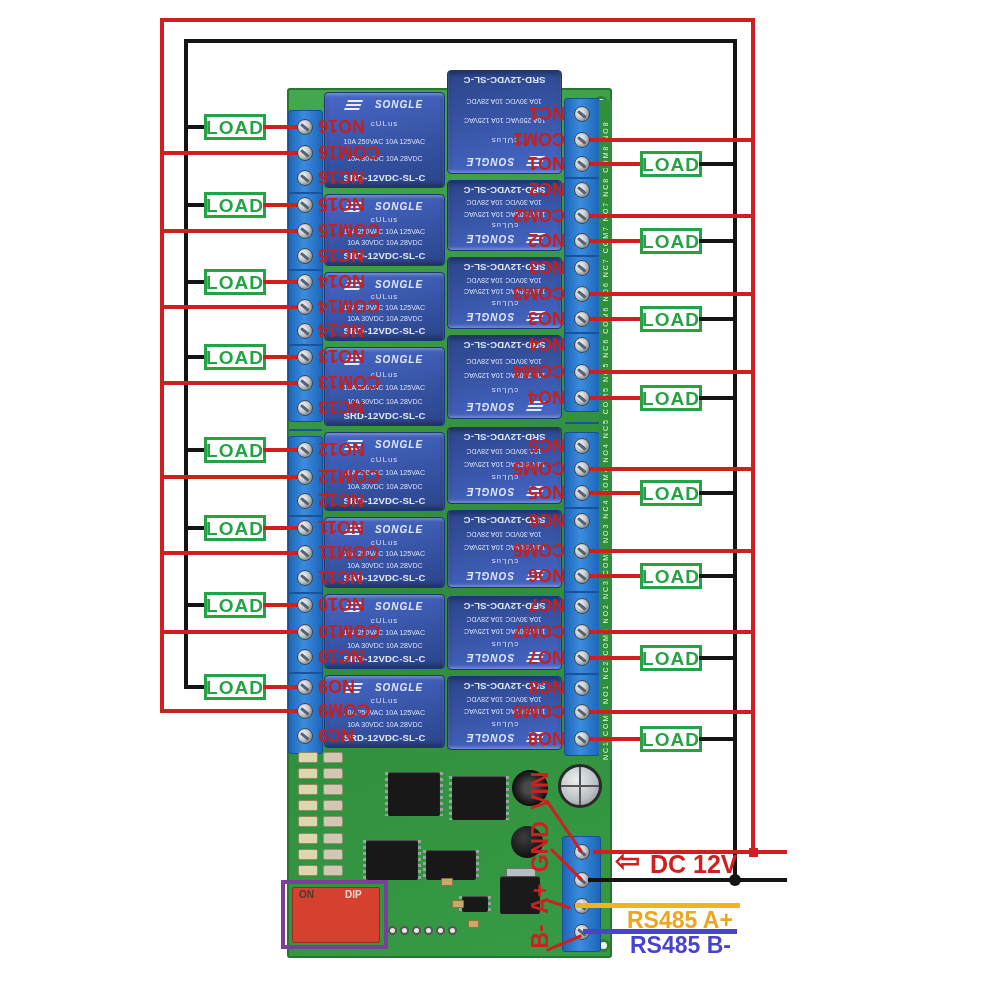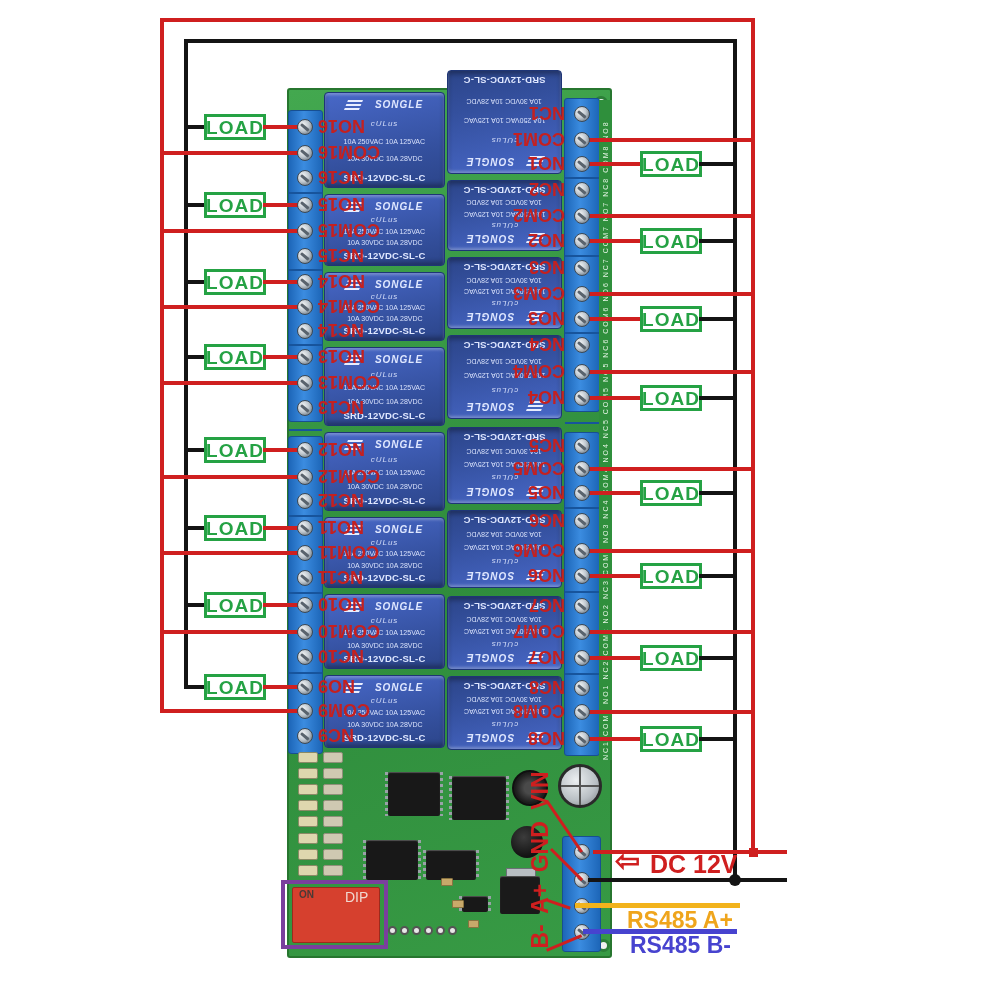--- a/index.html
+++ b/index.html
@@ -29,21 +29,21 @@
   .relay{position:absolute;background:linear-gradient(168deg,#4868c8,#34509e 65%,#2c458a);
          border:1px solid #1e3576;border-radius:4px;
          box-shadow:inset 0 2px 3px rgba(255,255,255,.28), inset 0 -3px 5px rgba(0,0,0,.32);
          color:#dfe7ff;display:flex;flex-direction:column;align-items:center;
          justify-content:space-between;padding:6px 2px 4px;box-sizing:border-box;}
   .relay.flip{transform:rotate(180deg);}
   .r-brandrow{display:flex;align-items:center;gap:14px;}
   .r-logo{width:15px;height:10px;transform:skewX(-22deg);
           background:repeating-linear-gradient(180deg,#e8edff 0 2px,transparent 2px 4px);}
   .r-brand{font-style:italic;font-weight:bold;font-size:10px;letter-spacing:1px;}
-  .r-cert{font-size:8px;opacity:.9;letter-spacing:1px;font-style:italic;}
+  .r-cert{font-size:8px;opacity:.9;letter-spacing:1px;}
   .r-rate{font-size:8px;line-height:9px;text-align:center;opacity:.95;white-space:nowrap;
           transform:scale(.88);}
   .r-model{font-size:9.5px;font-weight:bold;white-space:nowrap;letter-spacing:.2px;}
   .ic{position:absolute;background:#181818;border-radius:2px;
       box-shadow:inset 0 1px 1px rgba(255,255,255,.25);}
   .ic:before,.ic:after{content:"";position:absolute;top:0;bottom:0;width:3px;
       background:repeating-linear-gradient(180deg,#9aa2a8 0 3px,transparent 3px 6px);}
   .ic:before{left:-3px;} .ic:after{right:-3px;}
   .led{position:absolute;width:20px;height:11px;border-radius:2px;background:#ded7ae;
        border:1px solid #8a8a66;box-sizing:border-box;}
@@ -61,21 +61,21 @@
   .pins-vert{position:absolute;left:440px;top:846px;width:200px;height:28px;line-height:28px;
              font-size:23px;font-weight:bold;color:#cf1f1f;text-align:center;word-spacing:5px;
              transform:rotate(-90deg);}
   .redline{position:absolute;height:3px;background:#cf1f1f;transform-origin:0 0;}
   
   .dip-outline{position:absolute;left:281px;top:880px;width:107px;height:69px;
                border:4px solid #7a3f9d;box-sizing:border-box;}
   .dip-body{position:absolute;left:292px;top:887px;width:88px;height:56px;background:#d6402e;
             border:1px solid #9c2a1c;box-sizing:border-box;border-radius:2px;}
   .dip-on{position:absolute;left:299px;top:889px;font-size:10px;font-weight:bold;color:#4a3a36;}
-  .dip-label{position:absolute;left:345px;top:889px;font-size:14px;font-weight:normal;color:#f0d8d0;}
+  .dip-label{position:absolute;left:345px;top:889px;font-size:10px;font-weight:bold;color:#f0d8d0;}
   .dip-slot{position:absolute;width:10px;height:26px;background:#a82a1e;border-radius:1px;}
   .dip-knob{position:absolute;width:8px;height:13px;background:#f2f2ee;border-radius:1px;
             box-shadow:0 1px 1px rgba(0,0,0,.4);}
   .dip-num{position:absolute;width:12px;text-align:center;font-size:9px;font-weight:bold;color:#ffffff;}
   .silk{position:absolute;left:599px;top:100px;width:13px;height:660px;background:#2f8f3c;
         color:#e4f4e4;font-size:7px;letter-spacing:2px;writing-mode:vertical-rl;
         transform:rotate(180deg);overflow:hidden;line-height:13px;}
 </style>
 </head>
 <body>

